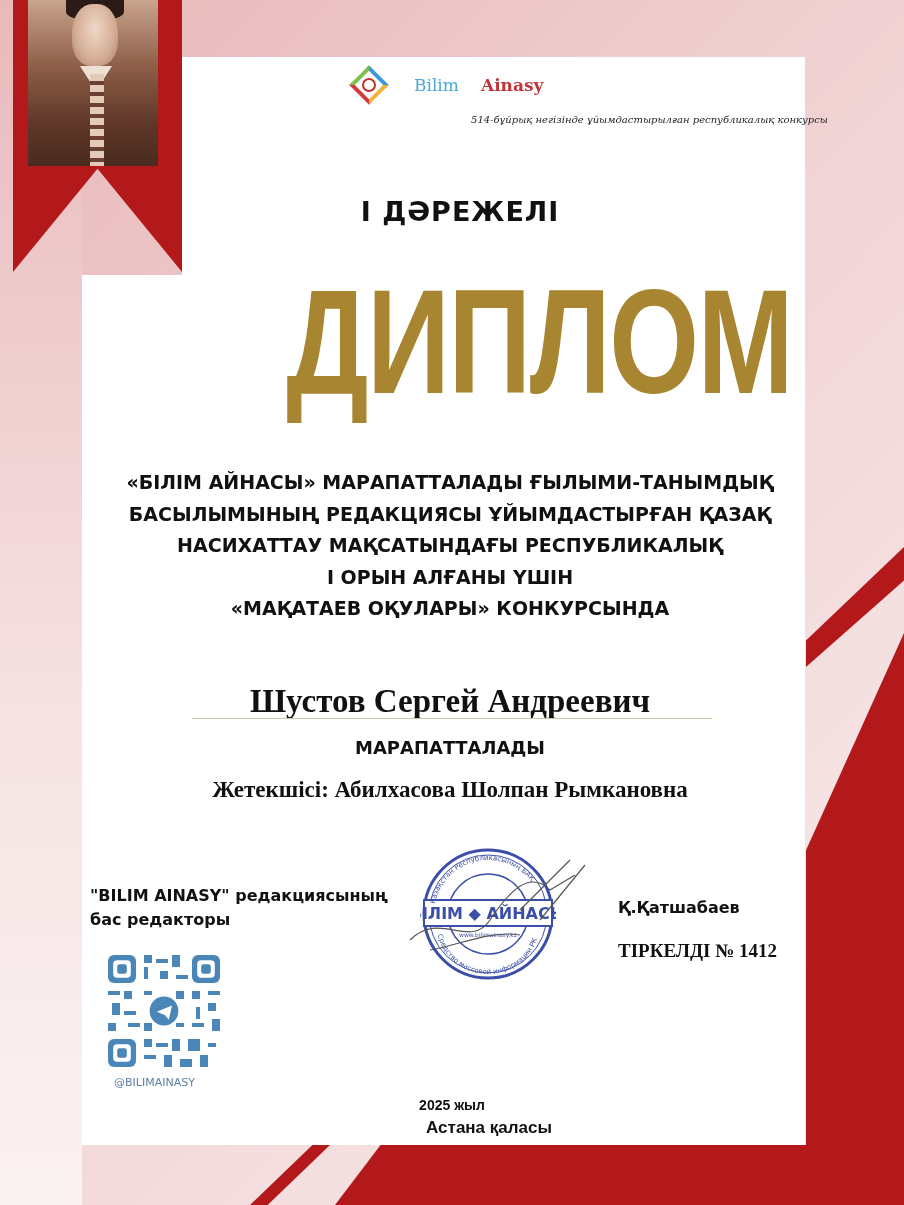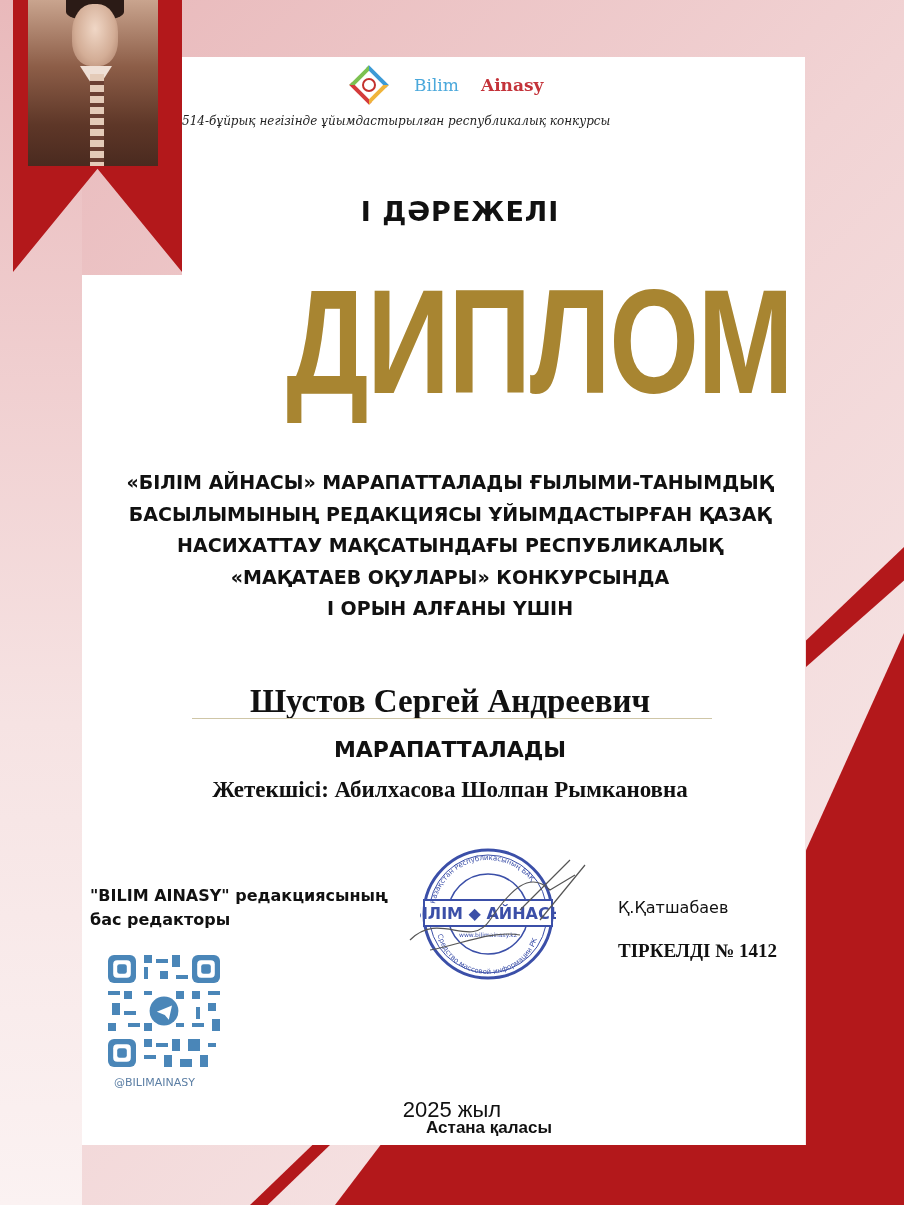--- a/index.html
+++ b/index.html
@@ -89,22 +89,22 @@
   }
   .logo-word-1 {
     margin-left: 22px; color: #4aa8db; font-family: "DejaVu Serif", serif;
     font-weight: normal; font-size: 17px;
   }
   .logo-word-2 {
     margin-left: 22px; color: #c4333a; font-family: "DejaVu Serif", serif;
     font-weight: bold; font-size: 17px;
   }
   .subtitle {
-    position: absolute; left: 182px; width: 623px; top: 114px; text-align: left;
-    font-family: "DejaVu Serif", serif; font-style: italic; font-size: 12px; color: #222;
+    position: absolute; left: 182px; width: 623px; top: 114px; text-align: right;
+    font-family: "DejaVu Serif", serif; font-style: italic; font-size: 10px; color: #222; padding-left: 23px;
   }
   .degree {
     position: absolute; left: 190px; width: 540px; top: 196px; text-align: center;
     font-family: "DejaVu Sans", sans-serif; font-size: 27px; font-weight: bold; color: #111;
     letter-spacing: 1px;
   }
   .diploma-title {
     position: absolute; left: 240px; width: 420px; top: 268px; text-align: center;
     font-family: "Liberation Sans", sans-serif; font-weight: bold; font-size: 148px;
     color: #a88531; transform: scaleX(0.78); transform-origin: center;
@@ -120,56 +120,56 @@
     position: absolute; left: 190px; width: 520px; top: 683px; text-align: center;
     font-family: "Liberation Serif", serif; font-weight: bold;
     font-size: 33px; color: #111;
   }
   .name-line {
     position: absolute; left: 192px; width: 520px; top: 718px; height: 1px;
     background: #cfc6a7;
   }
   .awarded {
     position: absolute; left: 250px; width: 400px; top: 737px; text-align: center;
-    font-family: "DejaVu Sans", sans-serif; font-weight: bold; font-size: 22px; color: #111;
+    font-family: "DejaVu Sans", sans-serif; font-weight: bold; font-size: 18px; color: #111;
   }
   .supervisor {
     position: absolute; left: 150px; width: 600px; top: 777px; text-align: center;
     font-family: "Liberation Serif", serif; font-weight: bold;
     font-size: 23px; color: #111;
   }
   .editor-role {
     position: absolute; left: 90px; top: 884px; width: 340px;
     font-family: "DejaVu Sans", sans-serif; font-weight: bold; font-size: 16px;
     line-height: 24px; color: #111;
   }
   .editor-name {
     position: absolute; left: 618px; top: 898px;
-    font-family: "DejaVu Sans", sans-serif; font-weight: normal; font-size: 16px; color: #111;
+    font-family: "DejaVu Sans", sans-serif; font-weight: bold; font-size: 16px; color: #111;
   }
   .reg-number {
     position: absolute; left: 618px; top: 940px;
     font-family: "Liberation Serif", serif; font-weight: bold; font-size: 19px; color: #111;
   }
   .stamp {
     position: absolute; left: 420px; top: 846px; width: 136px; height: 136px;
   }
   .signature {
     position: absolute; left: 400px; top: 850px; width: 200px; height: 120px;
   }
   .qr {
     position: absolute; left: 108px; top: 955px; width: 112px; height: 112px;
   }
   .qr-handle {
     position: absolute; left: 114px; top: 1076px;
     font-family: "DejaVu Sans", sans-serif; font-size: 11px; color: #5b7ea4;
   }
   .year {
     position: absolute; left: 352px; width: 200px; top: 1097px; text-align: center;
-    font-family: "Liberation Sans", sans-serif; font-weight: normal; font-size: 22px; color: #111;
+    font-family: "Liberation Sans", sans-serif; font-weight: bold; font-size: 14px; color: #111;
   }
   .city {
     position: absolute; left: 352px; width: 200px; top: 1118px; text-align: right;
     font-family: "Liberation Sans", sans-serif; font-weight: bold; font-size: 17px; color: #111;
   }
 </style>
 </head>
 <body>
 
 <div class="bg-left-strip"></div>
@@ -199,22 +199,22 @@
 </div>
 <div class="subtitle">514-бұйрық негізінде ұйымдастырылған республикалық конкурсы</div>
 
 <div class="degree">І ДӘРЕЖЕЛІ</div>
 <div class="diploma-title">ДИПЛОМ</div>
 
 <div class="reason">
   <div>«БІЛІМ АЙНАСЫ» МАРАПАТТАЛАДЫ ҒЫЛЫМИ-ТАНЫМДЫҚ</div>
   <div>БАСЫЛЫМЫНЫҢ РЕДАКЦИЯСЫ ҰЙЫМДАСТЫРҒАН ҚАЗАҚ</div>
   <div>НАСИХАТТАУ МАҚСАТЫНДАҒЫ РЕСПУБЛИКАЛЫҚ</div>
+  <div>І ОРЫН АЛҒАНЫ ҮШІН</div>
   <div>«МАҚАТАЕВ ОҚУЛАРЫ» КОНКУРСЫНДА</div>
-  <div>І ОРЫН АЛҒАНЫ ҮШІН</div>
 </div>
 
 <div class="recipient">Шустов Сергей Андреевич</div>
 <div class="name-line"></div>
 <div class="awarded">МАРАПАТТАЛАДЫ</div>
 <div class="supervisor">Жетекшісі: Абилхасова Шолпан Рымкановна</div>
 
 <div class="editor-role">
   <div>"BILIM AINASY" редакциясының</div>
   <div>бас редакторы</div>

